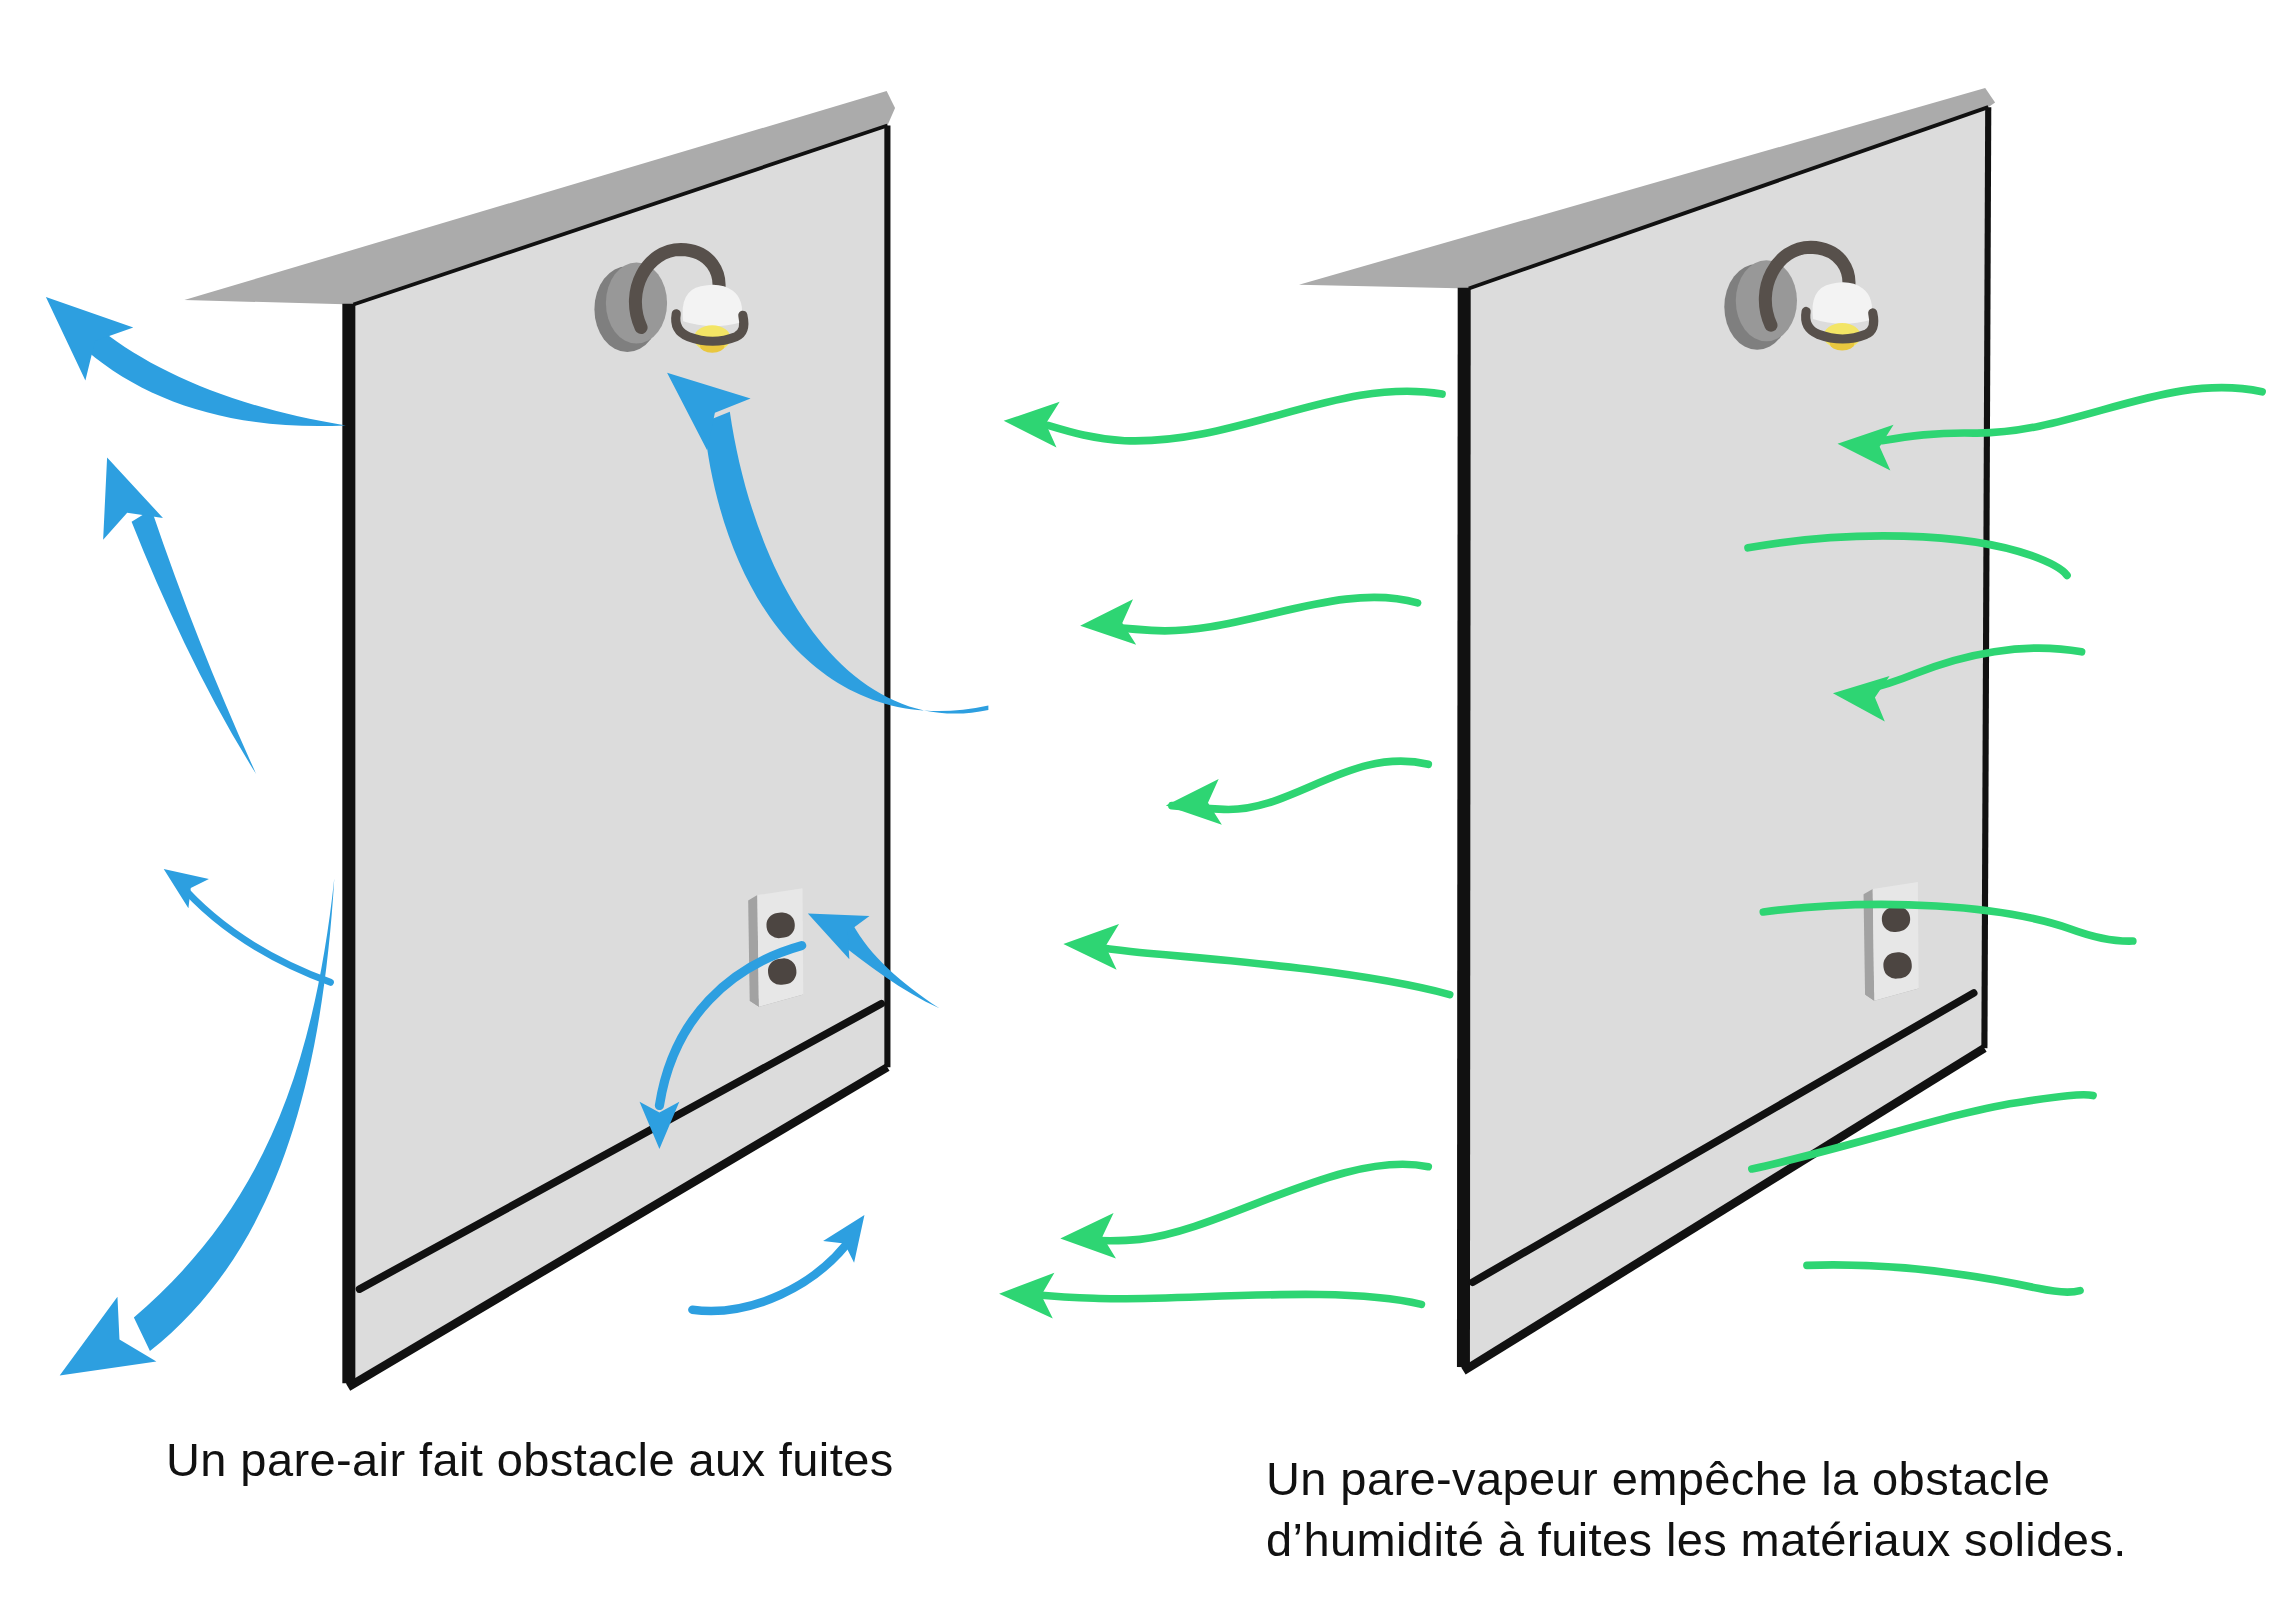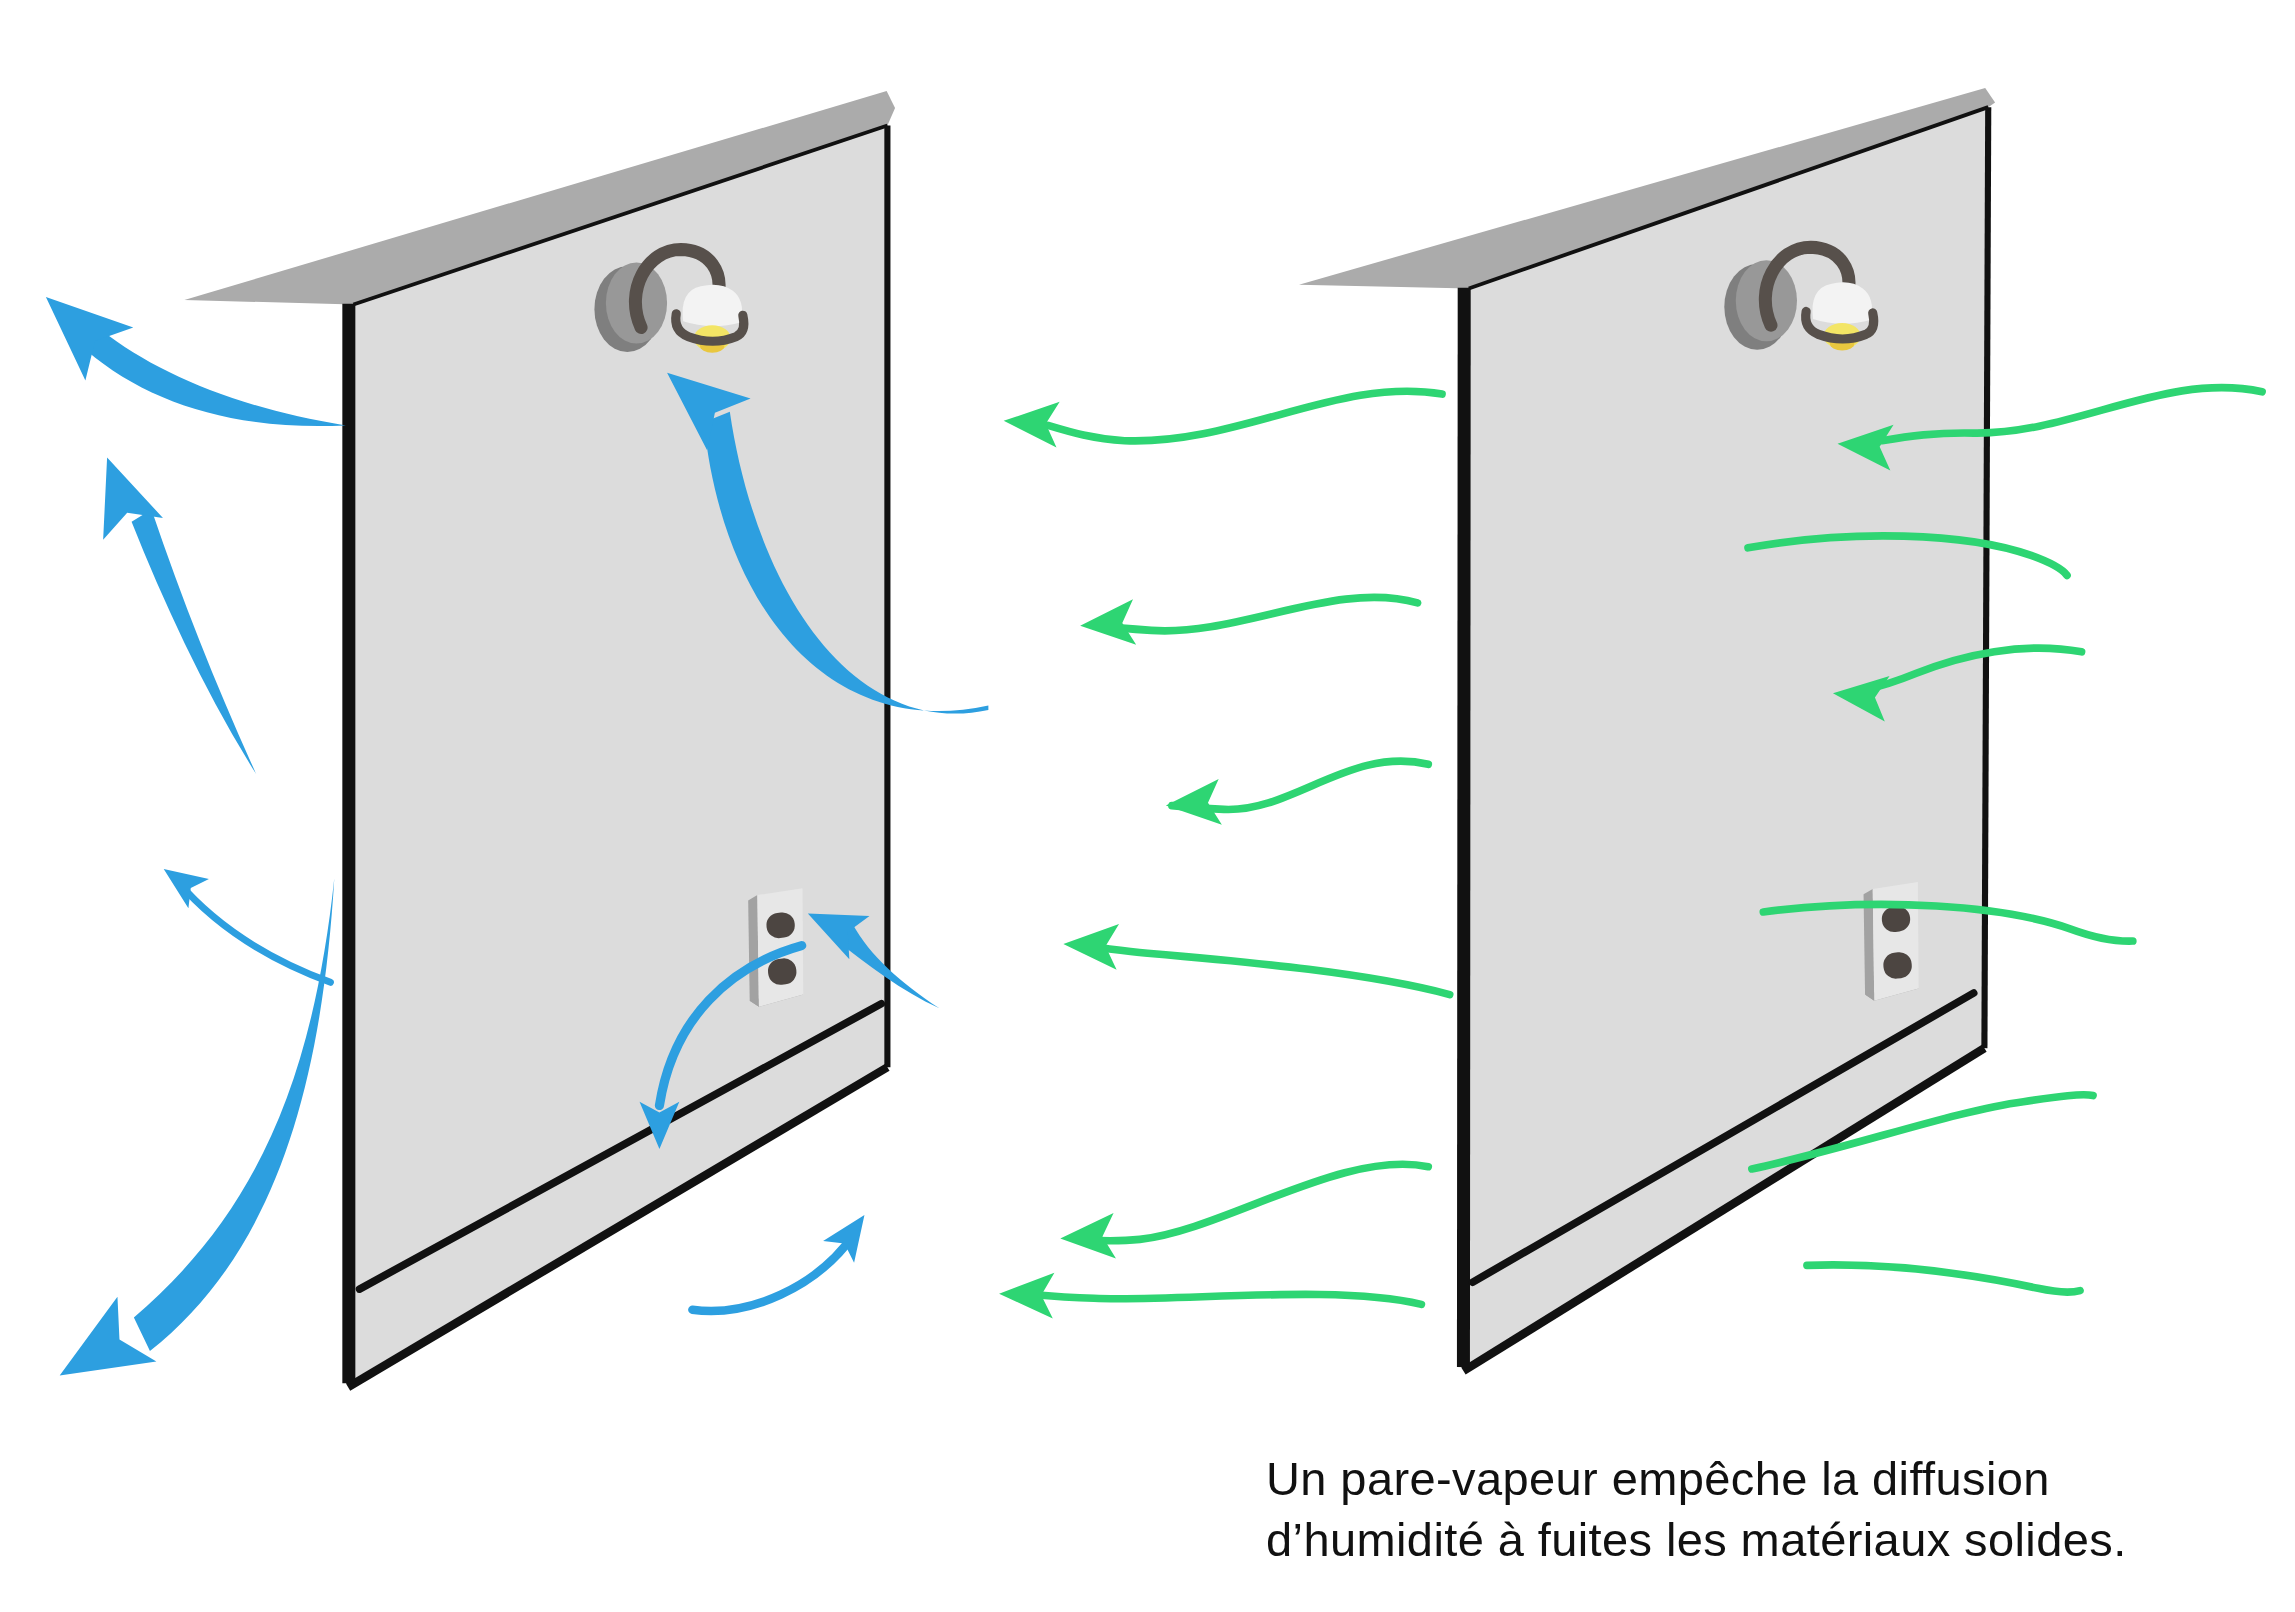--- a/index.html
+++ b/index.html
@@ -169,19 +169,20 @@
     <g>
       <path class="green-s" d="M 2290,1528 C 2420,1500 2555,1452 2645,1440 C 2692,1433 2722,1429 2736,1432"></path>
     </g>
     <g>
       <path class="green-s" d="M 2362,1654 C 2480,1650 2590,1668 2664,1684 C 2692,1690 2708,1690 2719,1687"></path>
     </g>
   </g>
 </svg>
 
   <div class="caption" style="left:166px;top:1429px">
+    <div>Un pare-air fait obstacle aux fuites</div>
   </div>
   <div class="caption" style="left:1266px;top:1448px">
-    <div>Un pare-vapeur empêche la diffusion</div>
+    <div>Un pare-vapeur empêche la obstacle</div>
     <div>d’humidité à fuites les matériaux solides.</div>
   </div>
 </div>
 
 
 </body></html>

